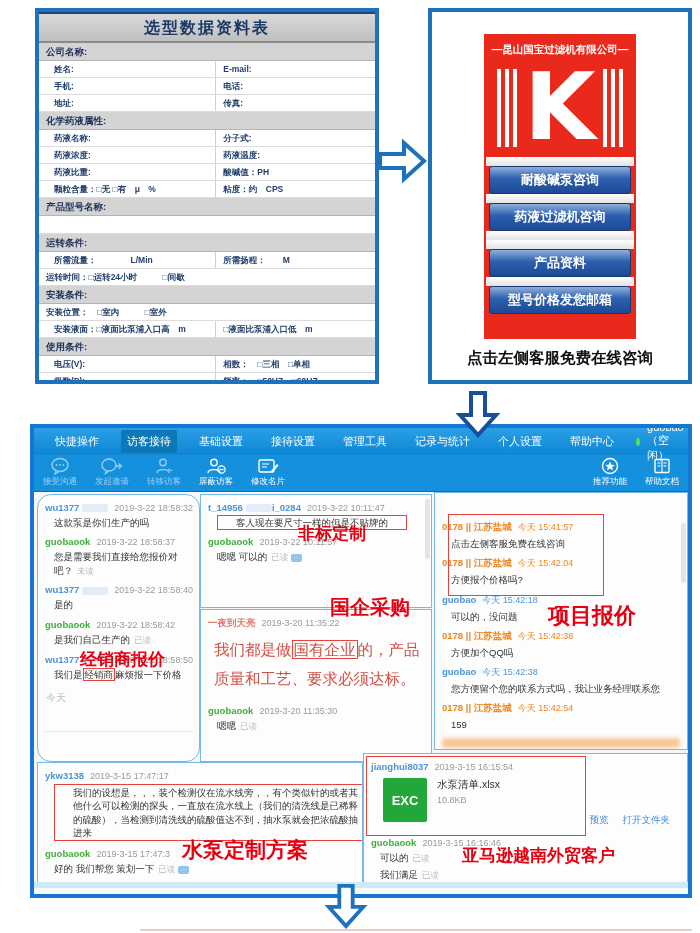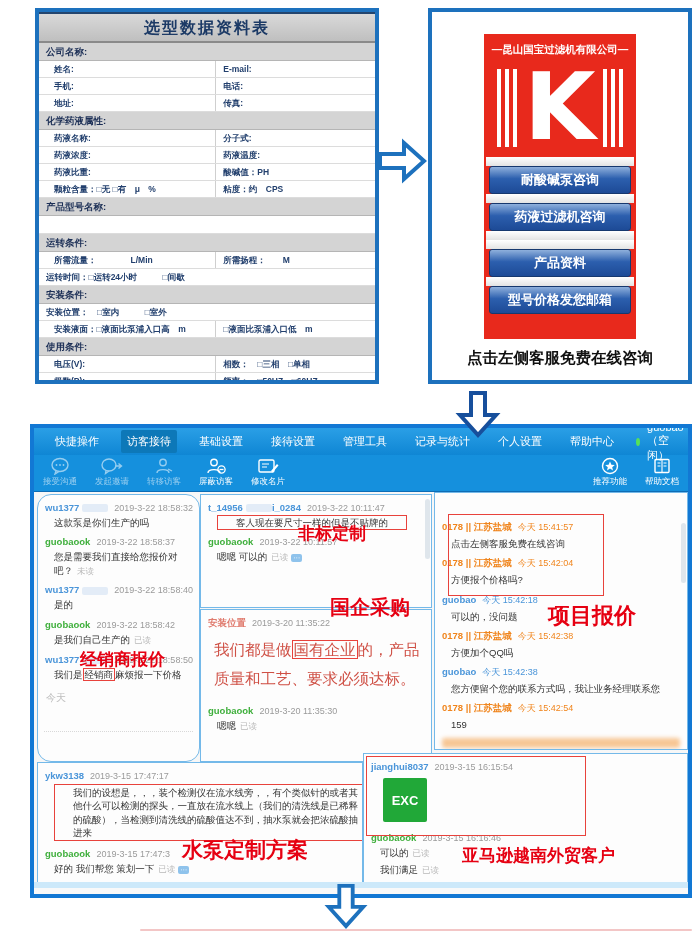--- a/index.html
+++ b/index.html
@@ -309,21 +309,21 @@
         </div>
         <div class="msg">
           <div class="mh"><span class="u-g">guobaook</span><span class="tm">2019-3-22 10:11:57</span></div>
           <div class="mt"><span>嗯嗯 可以的</span><span class="st">已读</span><span class="more-ic">⋯</span></div>
         </div>
         <div class="scrollbar"></div>
       </div>
 
       <div class="panel" style="left:166px;top:117px;width:230px;height:151px;">
         <div class="msg">
-          <div class="mh"><span class="u-r">安装位置</span><span class="tm">2019-3-20 11:35:22</span></div>
+          <div class="mh"><span class="u-r">一夜到天亮</span><span class="tm">2019-3-20 11:35:22</span></div>
           <div class="bigred"><span>我们都是做</span><span class="boxed-word">国有企业</span><span>的，产品质量和工艺、要求必须达标。</span></div>
         </div>
         <div class="msg">
           <div class="mh"><span class="u-g">guobaook</span><span class="tm">2019-3-20 11:35:30</span></div>
           <div class="mt"><span>嗯嗯</span><span class="st">已读</span></div>
         </div>
       </div>
 
       <div class="panel" style="left:400px;top:0px;width:252px;height:256px;">
         <div class="msg" style="margin-top:28px;">
@@ -363,20 +363,25 @@
           <div class="mh"><span class="u-g">guobaook</span><span class="tm">2019-3-15 17:47:3</span></div>
           <div class="mt"><span>好的 我们帮您 策划一下</span><span class="st">已读</span><span class="more-ic">⋯</span></div>
         </div>
       </div>
 
       <div class="panel" style="left:329px;top:261px;width:323px;height:133px;">
         <div class="msg">
           <div class="mh"><span class="u-b">jianghui8037</span><span class="tm">2019-3-15 16:15:54</span></div>
           <div class="filecard">
             <div class="excbadge">EXC</div>
+            <div class="fmeta">
+              <div class="fname">水泵清单.xlsx</div>
+              <div class="fsize">10.8KB</div>
+              <div class="flinks"><span>预览</span><span>打开文件夹</span></div>
+            </div>
           </div>
         </div>
         <div class="msg" style="margin-top:10px;">
           <div class="mh"><span class="u-g">guobaook</span><span class="tm">2019-3-15 16:16:46</span></div>
           <div class="mt"><span>可以的</span><span class="st">已读</span></div>
           <div class="mt"><span>我们满足</span><span class="st">已读</span></div>
         </div>
       </div>
 
       <div class="chat-bottom-strip"></div>

